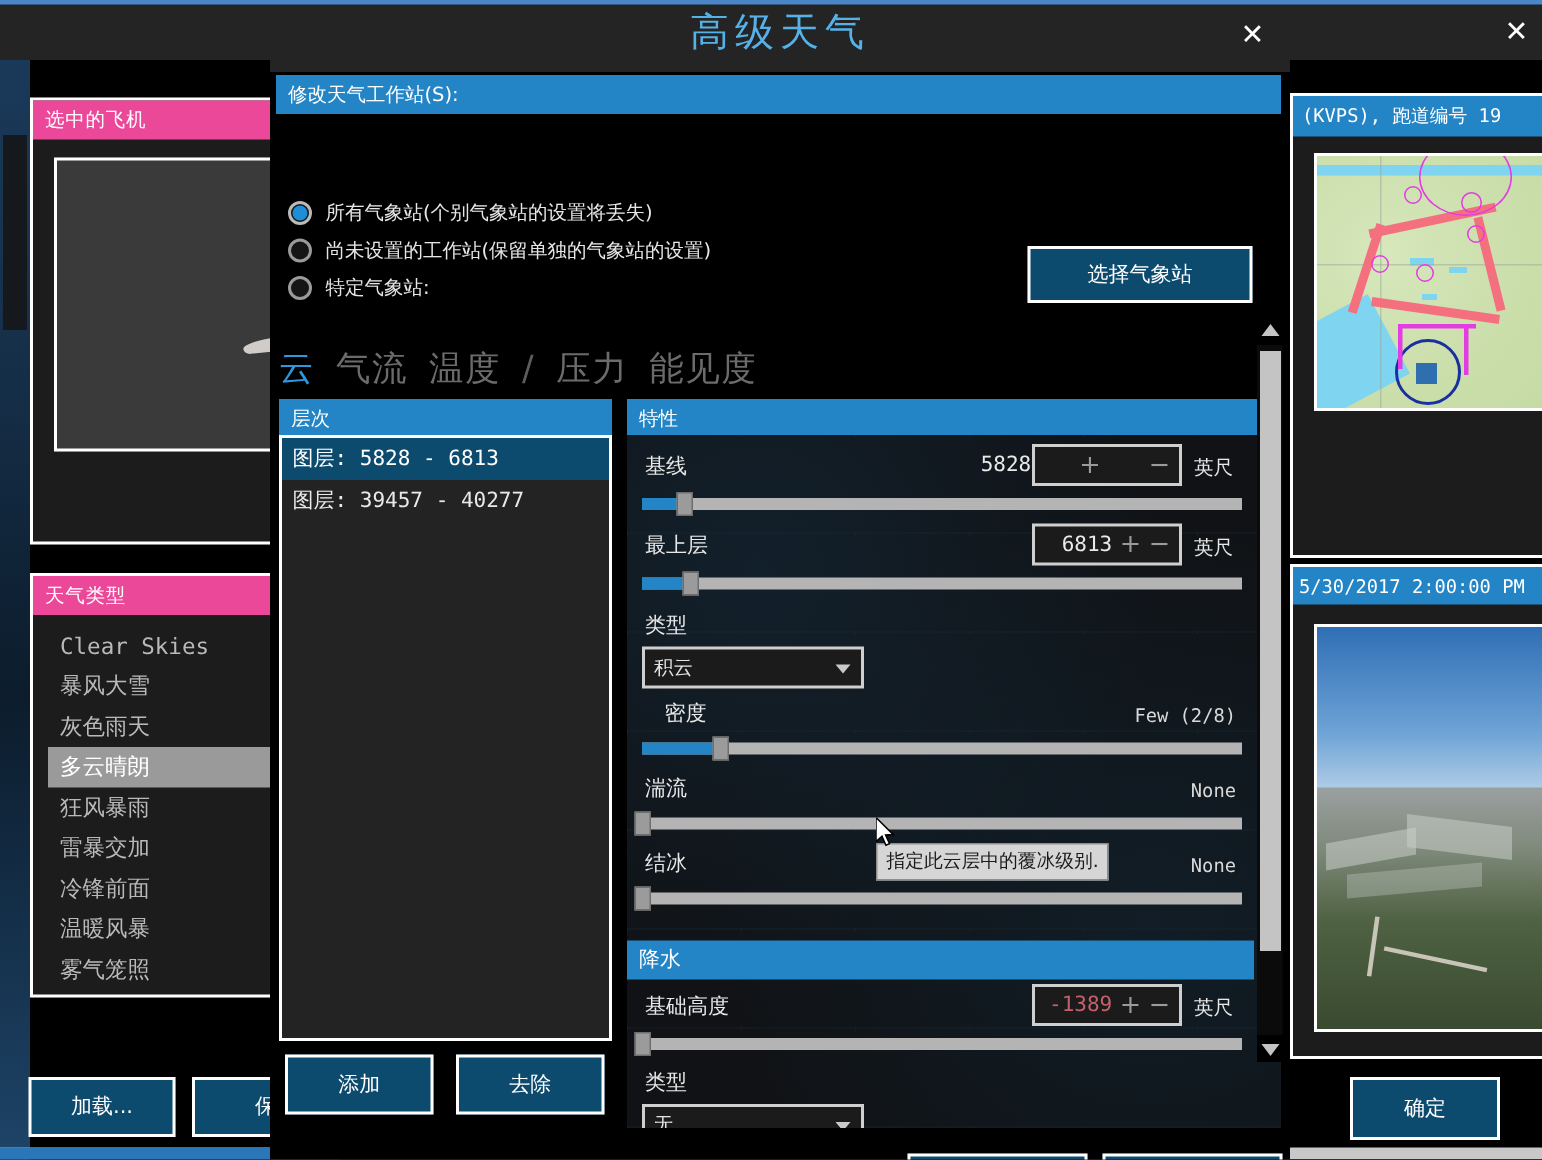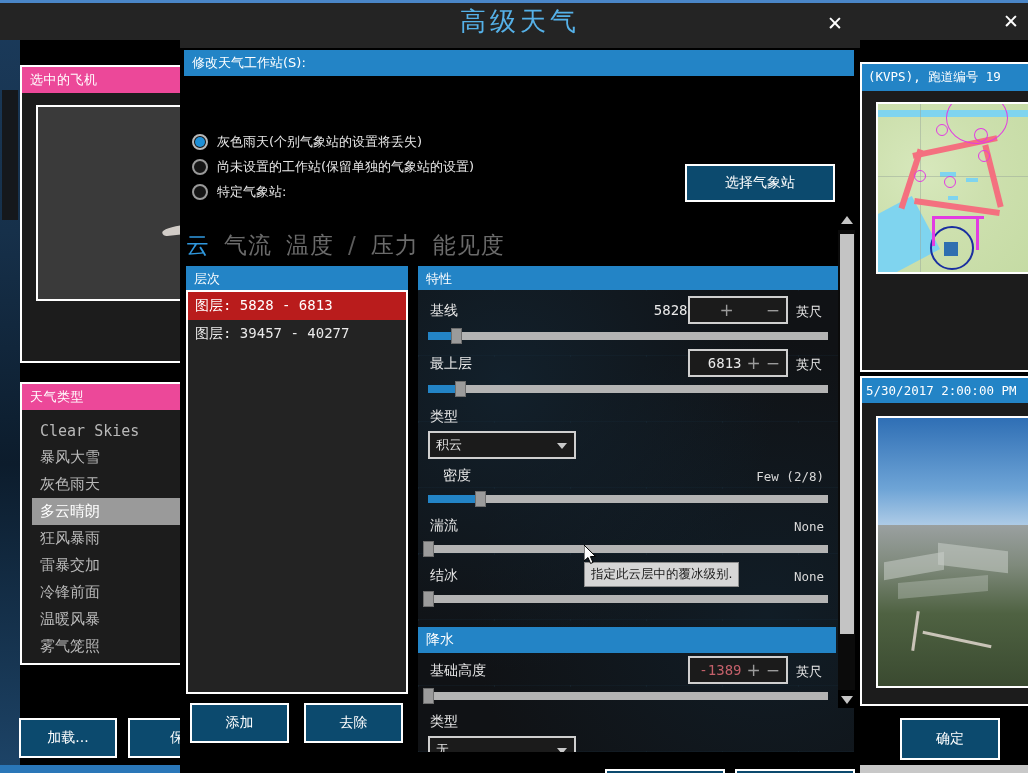--- a/index.html
+++ b/index.html
@@ -154,21 +154,21 @@
   .tab.active{color:#2f97dd;}
   .tab.sep{color:#5c5c5c;}
 
   
   #layers-head{position:absolute;left:6px;top:218px;width:222px;}
   #layers-box{position:absolute;left:6px;top:242px;width:222px;height:404px;background:#232323;border:2px solid #fff;}
   .layer-item{
     font-size:14px;color:#e9e9e9;padding:5px 7px;white-space:nowrap;
     font-family:"DejaVu Sans Mono","Liberation Mono",monospace;
   }
-  .layer-item.selected{background:#b91c1c;color:#fff;}
+  .layer-item.selected{background:#0c4a6e;color:#fff;}
   #btn-add{position:absolute;left:10px;top:655px;width:99px;height:40px;}
   #btn-remove{position:absolute;left:124px;top:655px;width:99px;height:40px;}
 
   
   #props-head{position:absolute;left:238px;top:218px;width:436px;}
   #props-scroll{
     position:absolute;left:238px;top:242px;width:436px;height:462px;
     background:#101215; overflow:hidden;
   }
   .hexbg{position:absolute;inset:0;opacity:.85;
@@ -313,21 +313,21 @@
     <div id="modal-titlebar"></div>
     <div id="modal-title">高级天气</div>
     <div id="modal-close">✕</div>
 
     <div id="modal-body">
 
       <div class="section-head" id="sta-head">修改天气工作站(S):</div>
 
       <div class="radio-row" id="rad1">
         <span class="radio on"></span>
-        <span>灰色雨天(个别气象站的设置将丢失)</span>
+        <span>所有气象站(个别气象站的设置将丢失)</span>
       </div>
       <div class="radio-row" id="rad2">
         <span class="radio"></span>
         <span>尚未设置的工作站(保留单独的气象站的设置)</span>
       </div>
       <div class="radio-row" id="rad3">
         <span class="radio"></span>
         <span>特定气象站:</span>
       </div>
 

